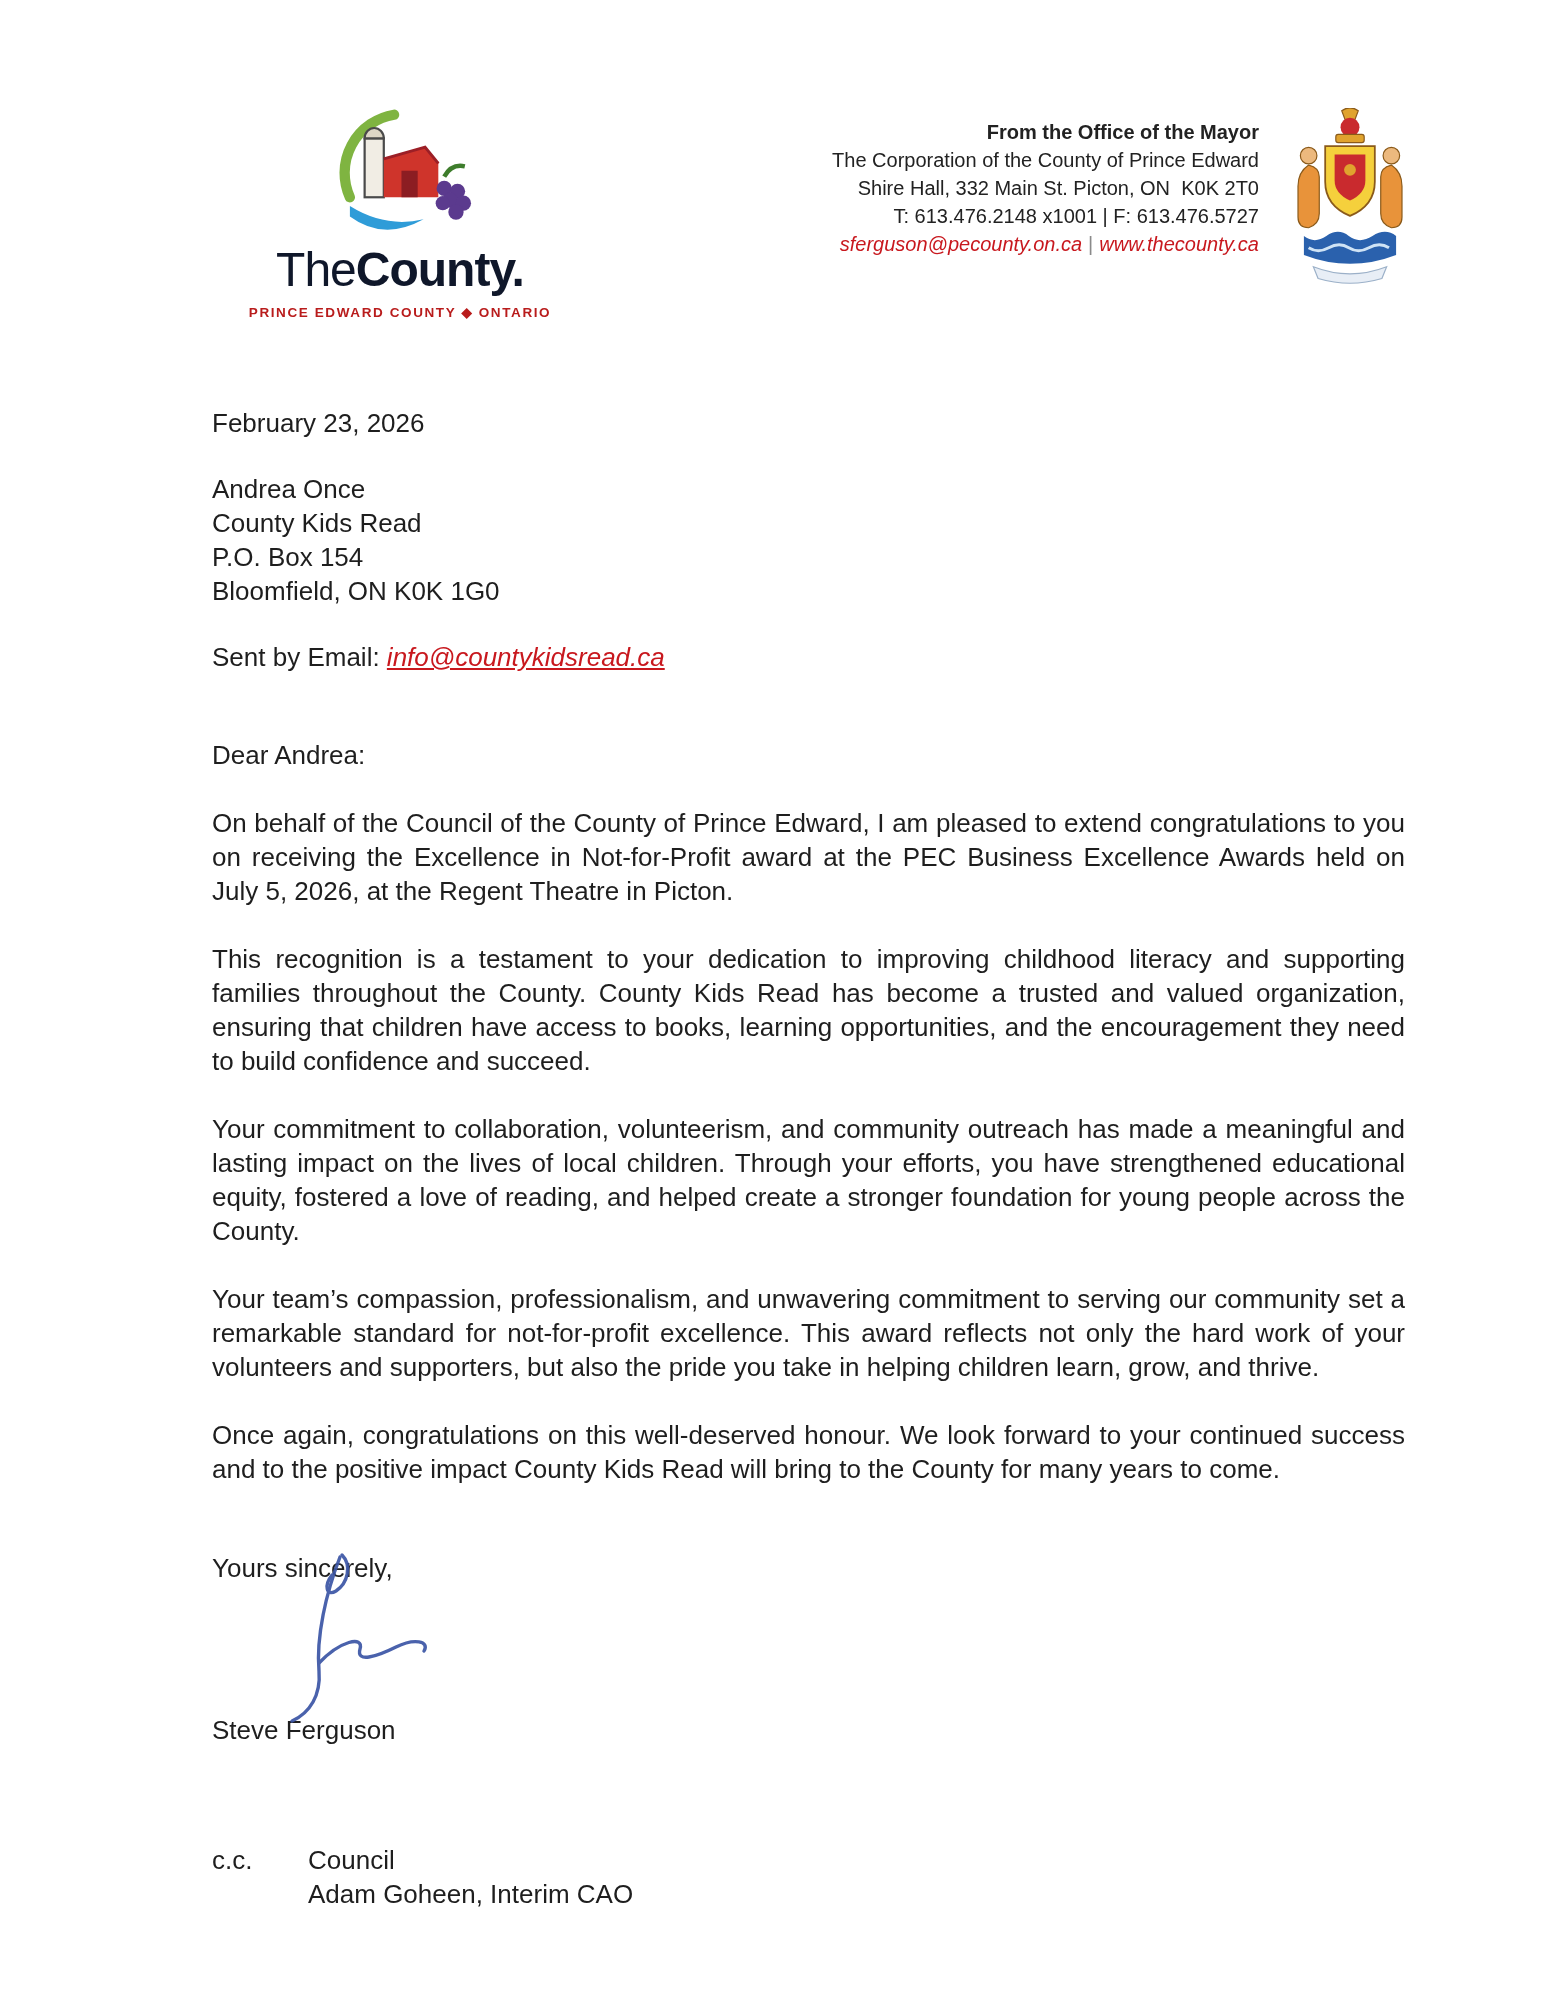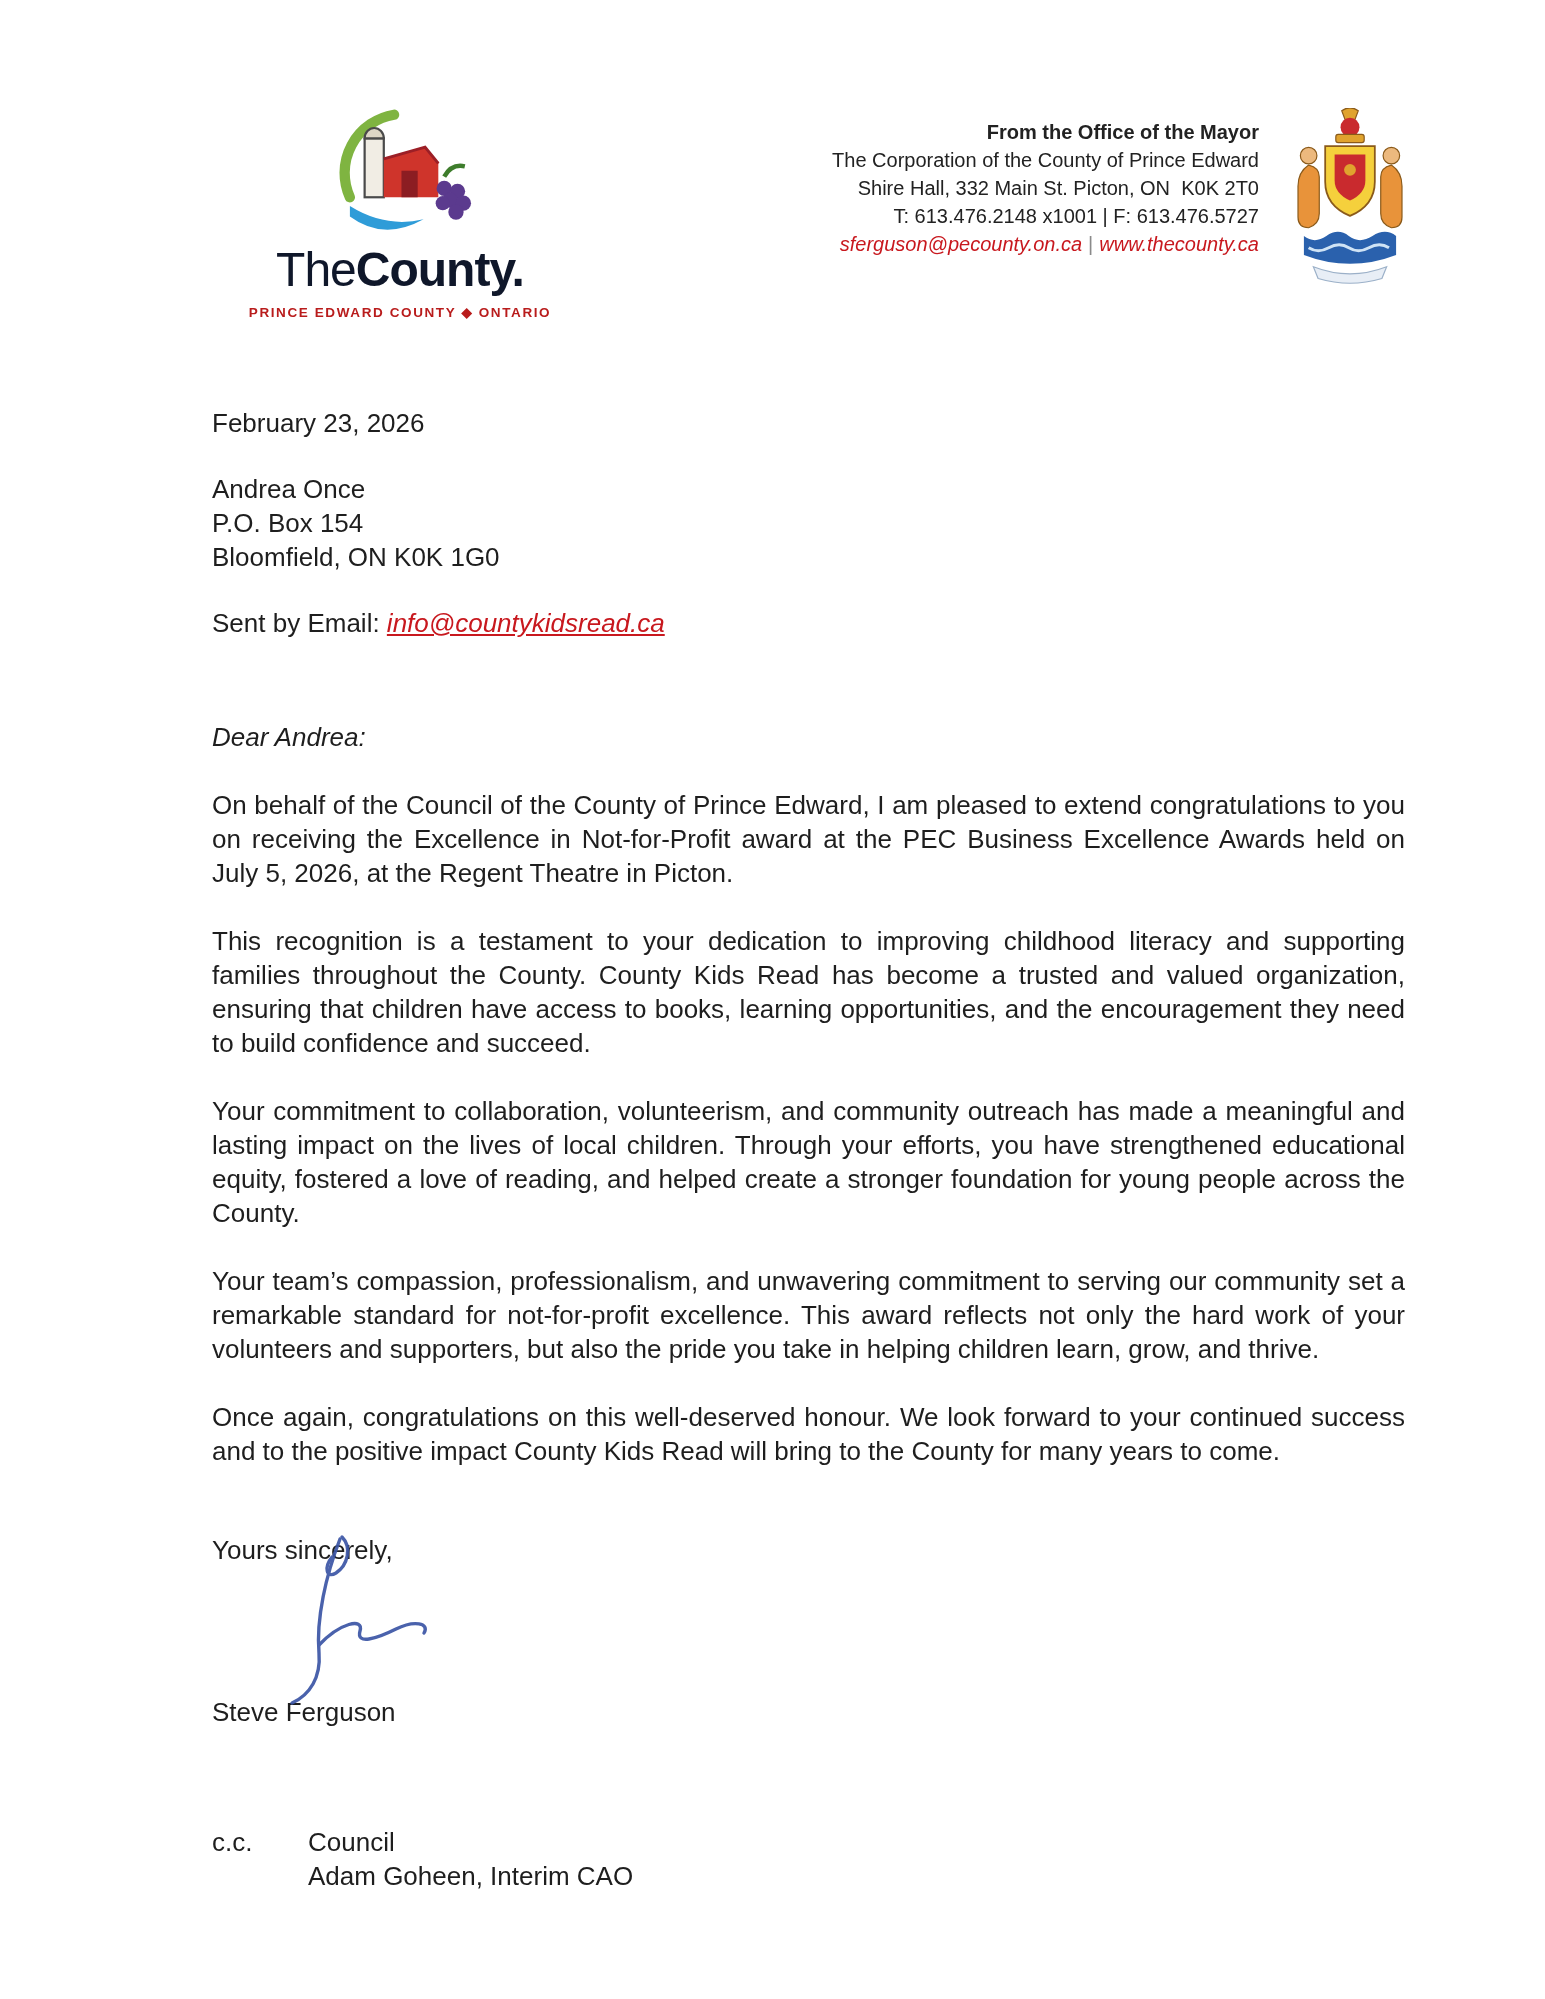--- a/index.html
+++ b/index.html
@@ -50,21 +50,21 @@
   .crest{flex:0 0 auto;width:130px;height:178px;margin-left:26px;margin-top:8px;}
 
   
   .letter{
     padding:0 140px 0 212px;
     font-size:26px;line-height:34px;
   }
   .date{margin-top:86px;}
   .recipient{margin-top:32px;}
   .sent-by{margin-top:32px;}
-  .salutation{margin-top:80px;font-style:italic;}
+  .salutation{margin-top:64px;}
   .para{margin-top:34px;text-align:justify;}
   .closing{margin-top:65px;}
   .sig-block{position:relative;margin-top:128px;}
   .signature{position:absolute;left:12px;top:-168px;width:280px;height:190px;pointer-events:none;}
   .cc{display:flex;margin-top:96px;}
   .cc-label{width:96px;flex:0 0 auto;}
   .cc-lines > div{white-space:nowrap;}
 </style>
 </head>
 <body>
@@ -125,20 +125,21 @@
     </svg>
 
   </header>
 
   <main class="letter">
 
     <p class="date">February 23, 2026</p>
 
     <div class="recipient">
       <div>Andrea Once</div>
+      <div>County Kids Read</div>
       <div>P.O. Box 154</div>
       <div>Bloomfield, ON K0K 1G0</div>
     </div>
 
     <p class="sent-by"><span>Sent by Email: </span><a href="#" class="red">info@countykidsread.ca</a></p>
 
     <p class="salutation">Dear Andrea:</p>
 
     <p class="para">On behalf of the Council of the County of Prince Edward, I am pleased to extend congratulations to you on receiving the Excellence in Not-for-Profit award at the PEC Business Excellence Awards held on July 5, 2026, at the Regent Theatre in Picton.</p>
     <p class="para">This recognition is a testament to your dedication to improving childhood literacy and supporting families throughout the County. County Kids Read has become a trusted and valued organization, ensuring that children have access to books, learning opportunities, and the encouragement they need to build confidence and succeed.</p>

